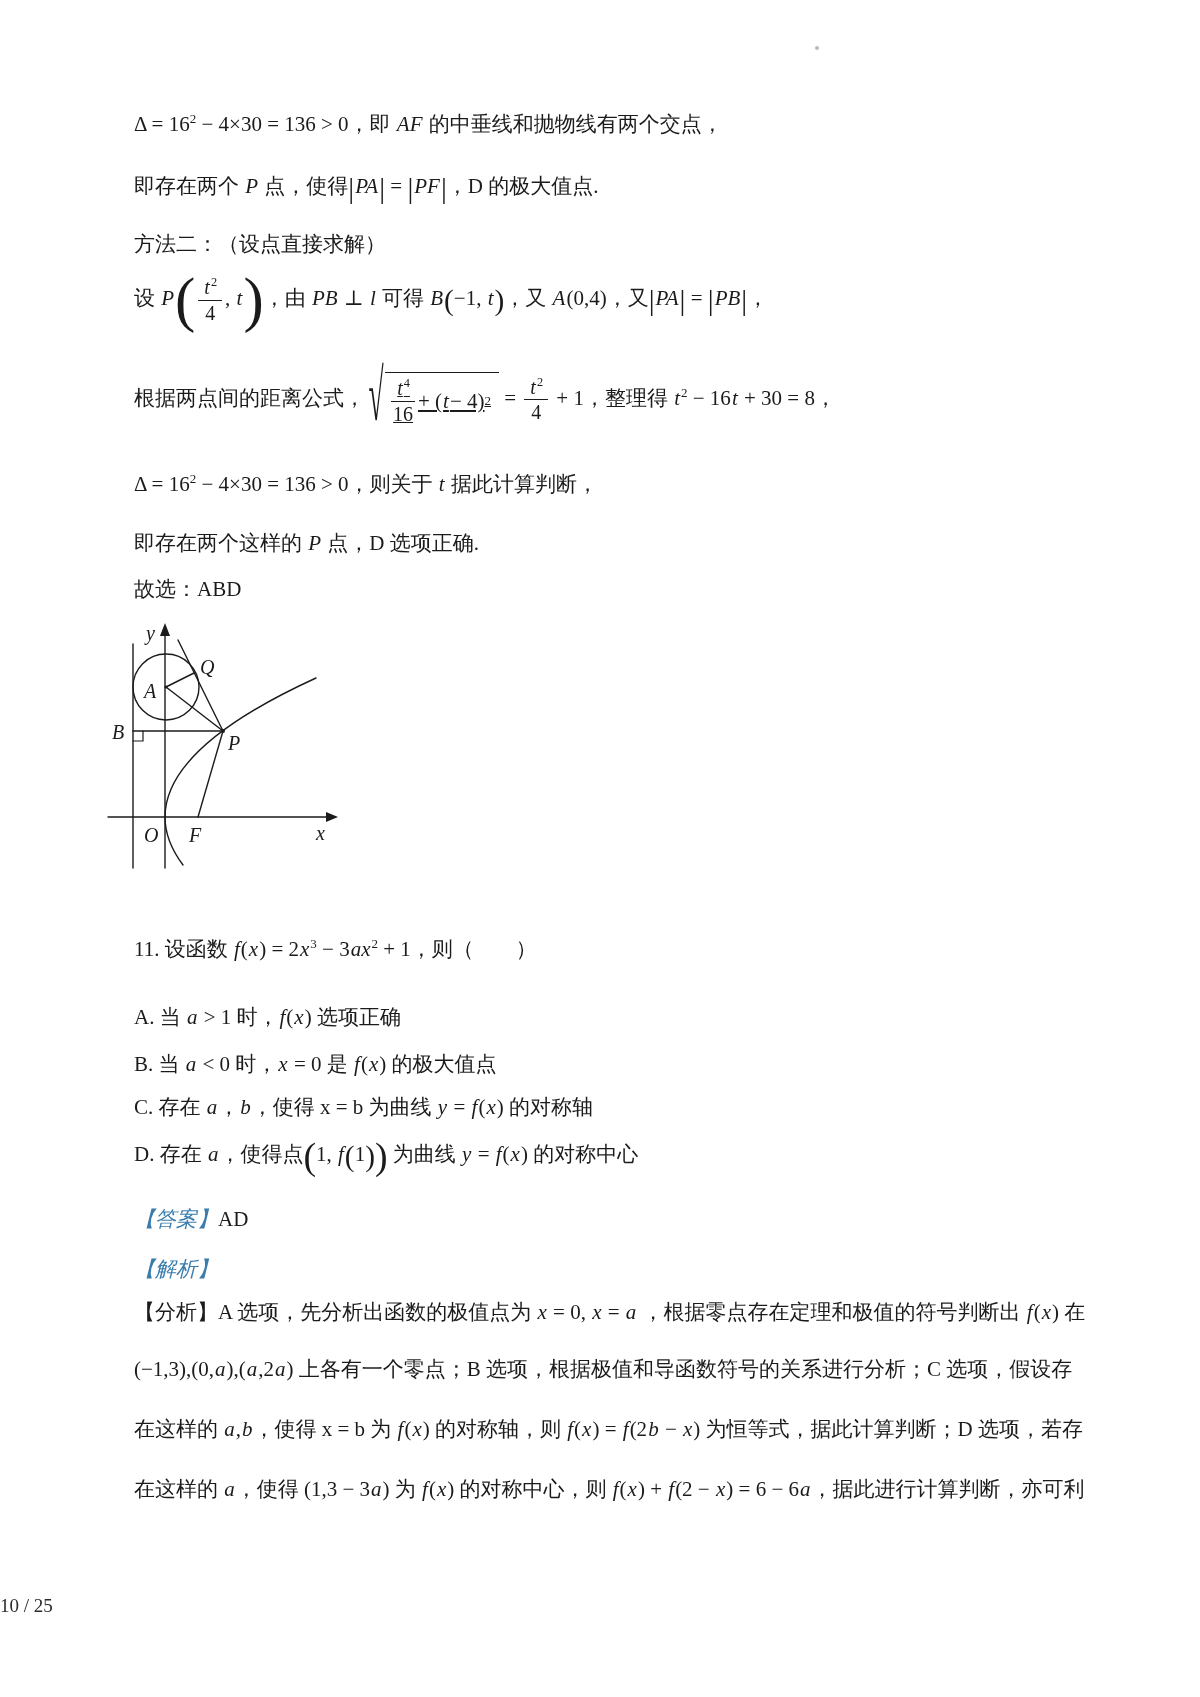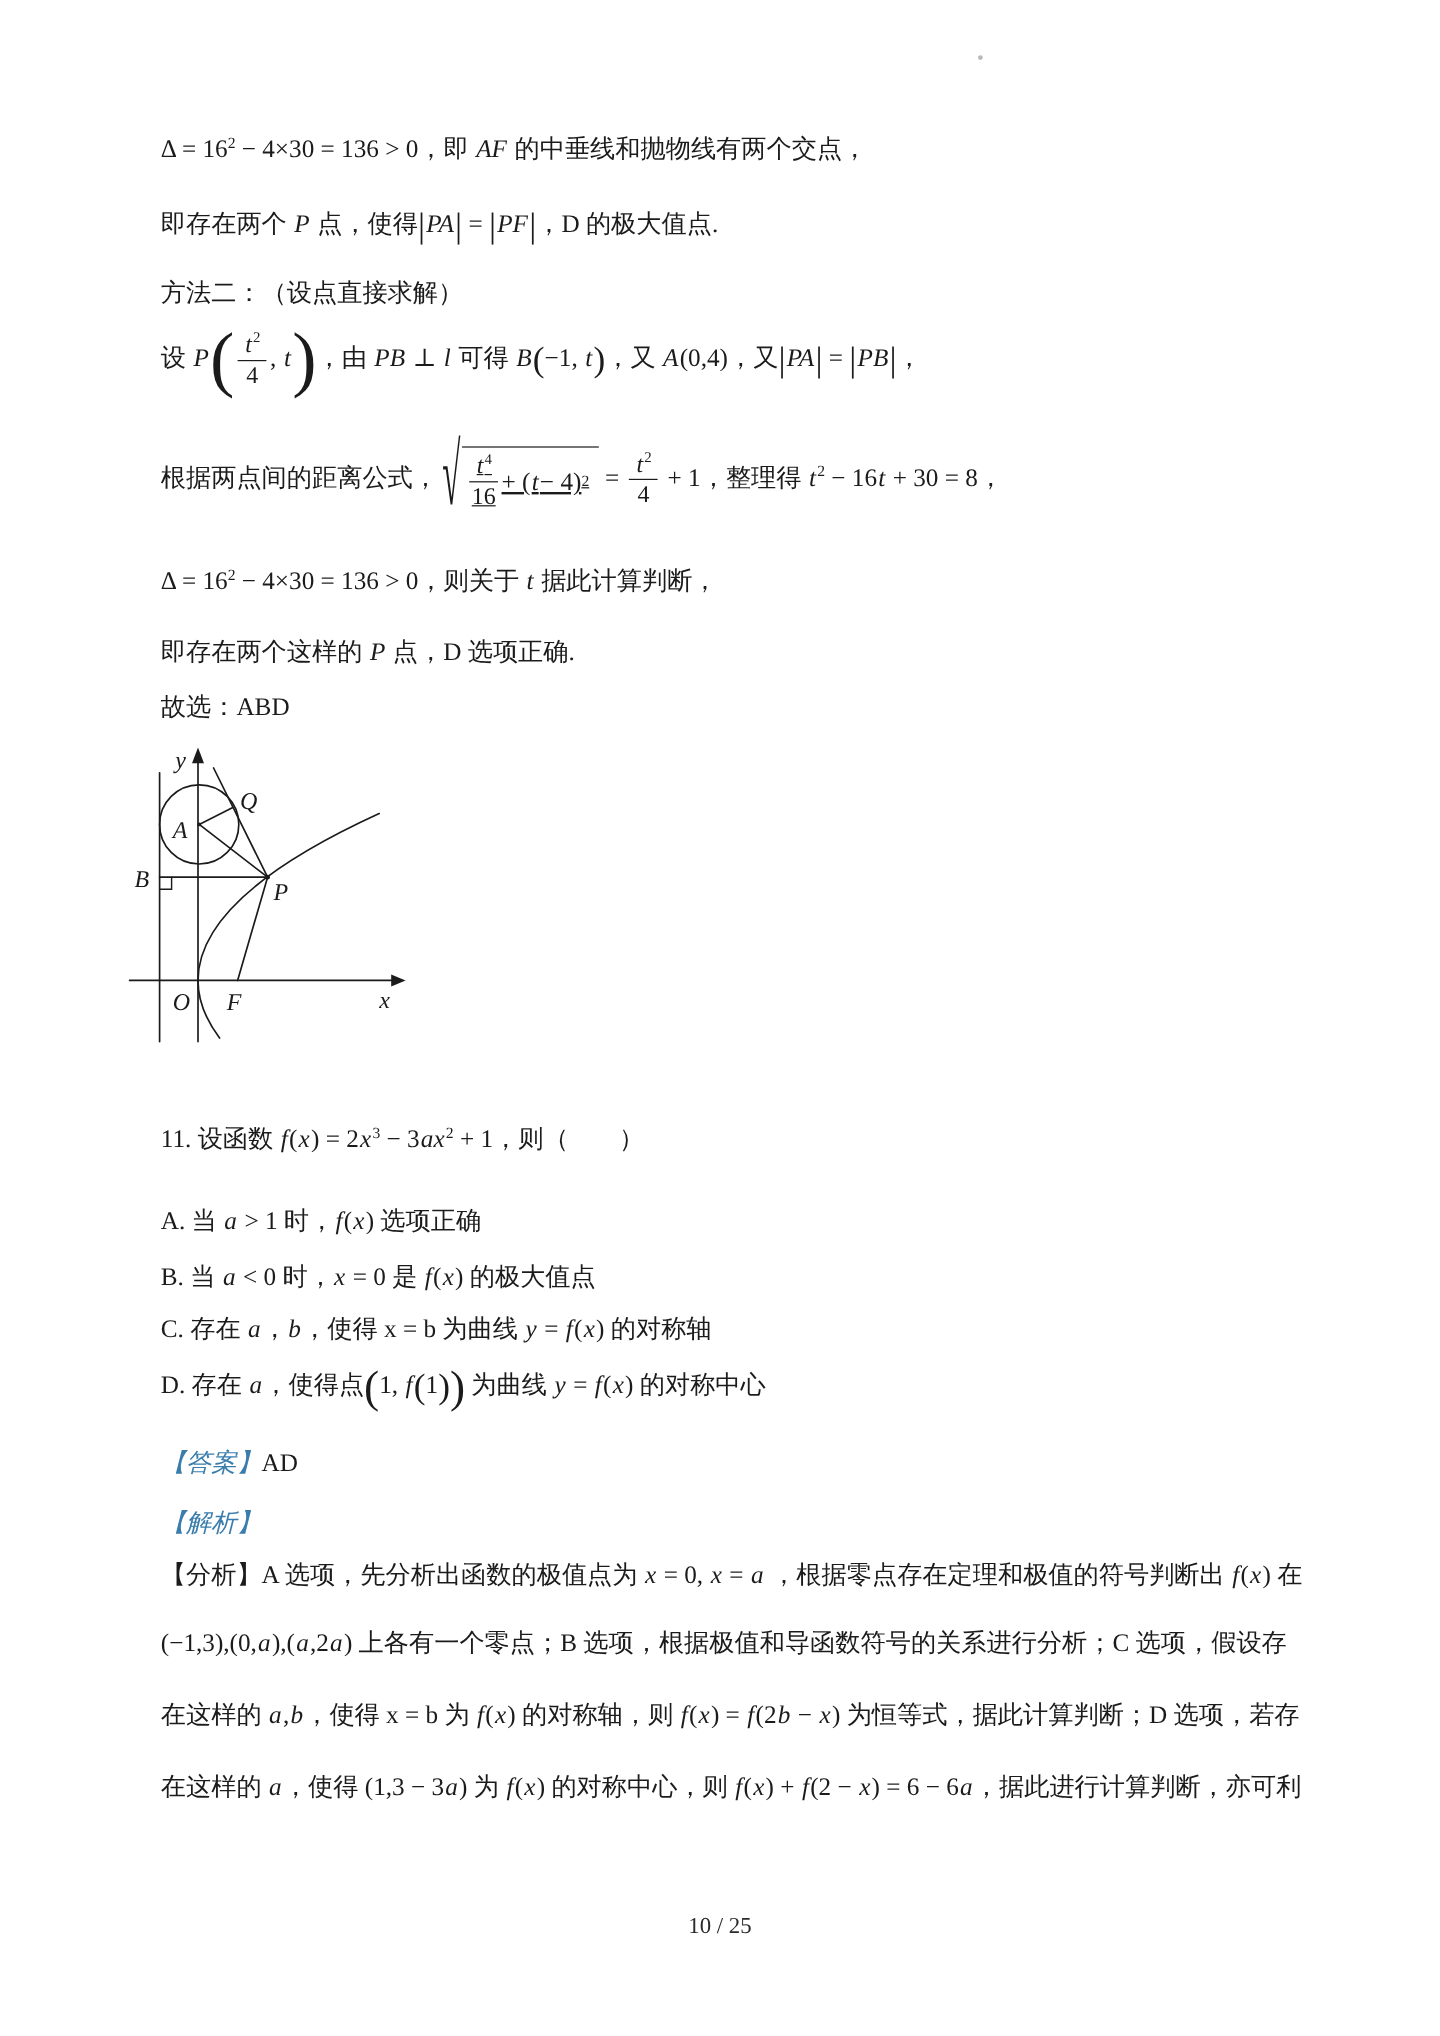--- a/index.html
+++ b/index.html
@@ -31,21 +31,21 @@
     transform:scale(1.05,2.75); transform-origin:62% 54%; font-style:normal;
   }
   .sg-sqc {
     display:inline-flex; align-items:center; border-top:1.7px solid #1b1b1b;
     padding:4px 8px 2px 3px; margin-left:1px;text-decoration:underline;
   }
   .figure-wrap { position:absolute; left:100px; top:618px; width:240px; height:252px; }
   .figure-wrap svg { display:block; }
   .fig-label { font-family:"Liberation Serif","DejaVu Serif",serif; font-style:italic; font-size:20px; fill:#1b1b1b; }
   .footer {
-    position:absolute; left:0; top:1595px; width:1200px; text-align:center;
+    position:absolute; left:0; top:1595px; width:1200px; 
     font-size:19px; color:#2a2a2a;
   }
   .stray-dot {
     position:absolute; left:815px; top:46px; width:4px; height:4px;
     border-radius:50%; background:#b9b9b9;
   }
 </style>
 </head>
 <body>
 

